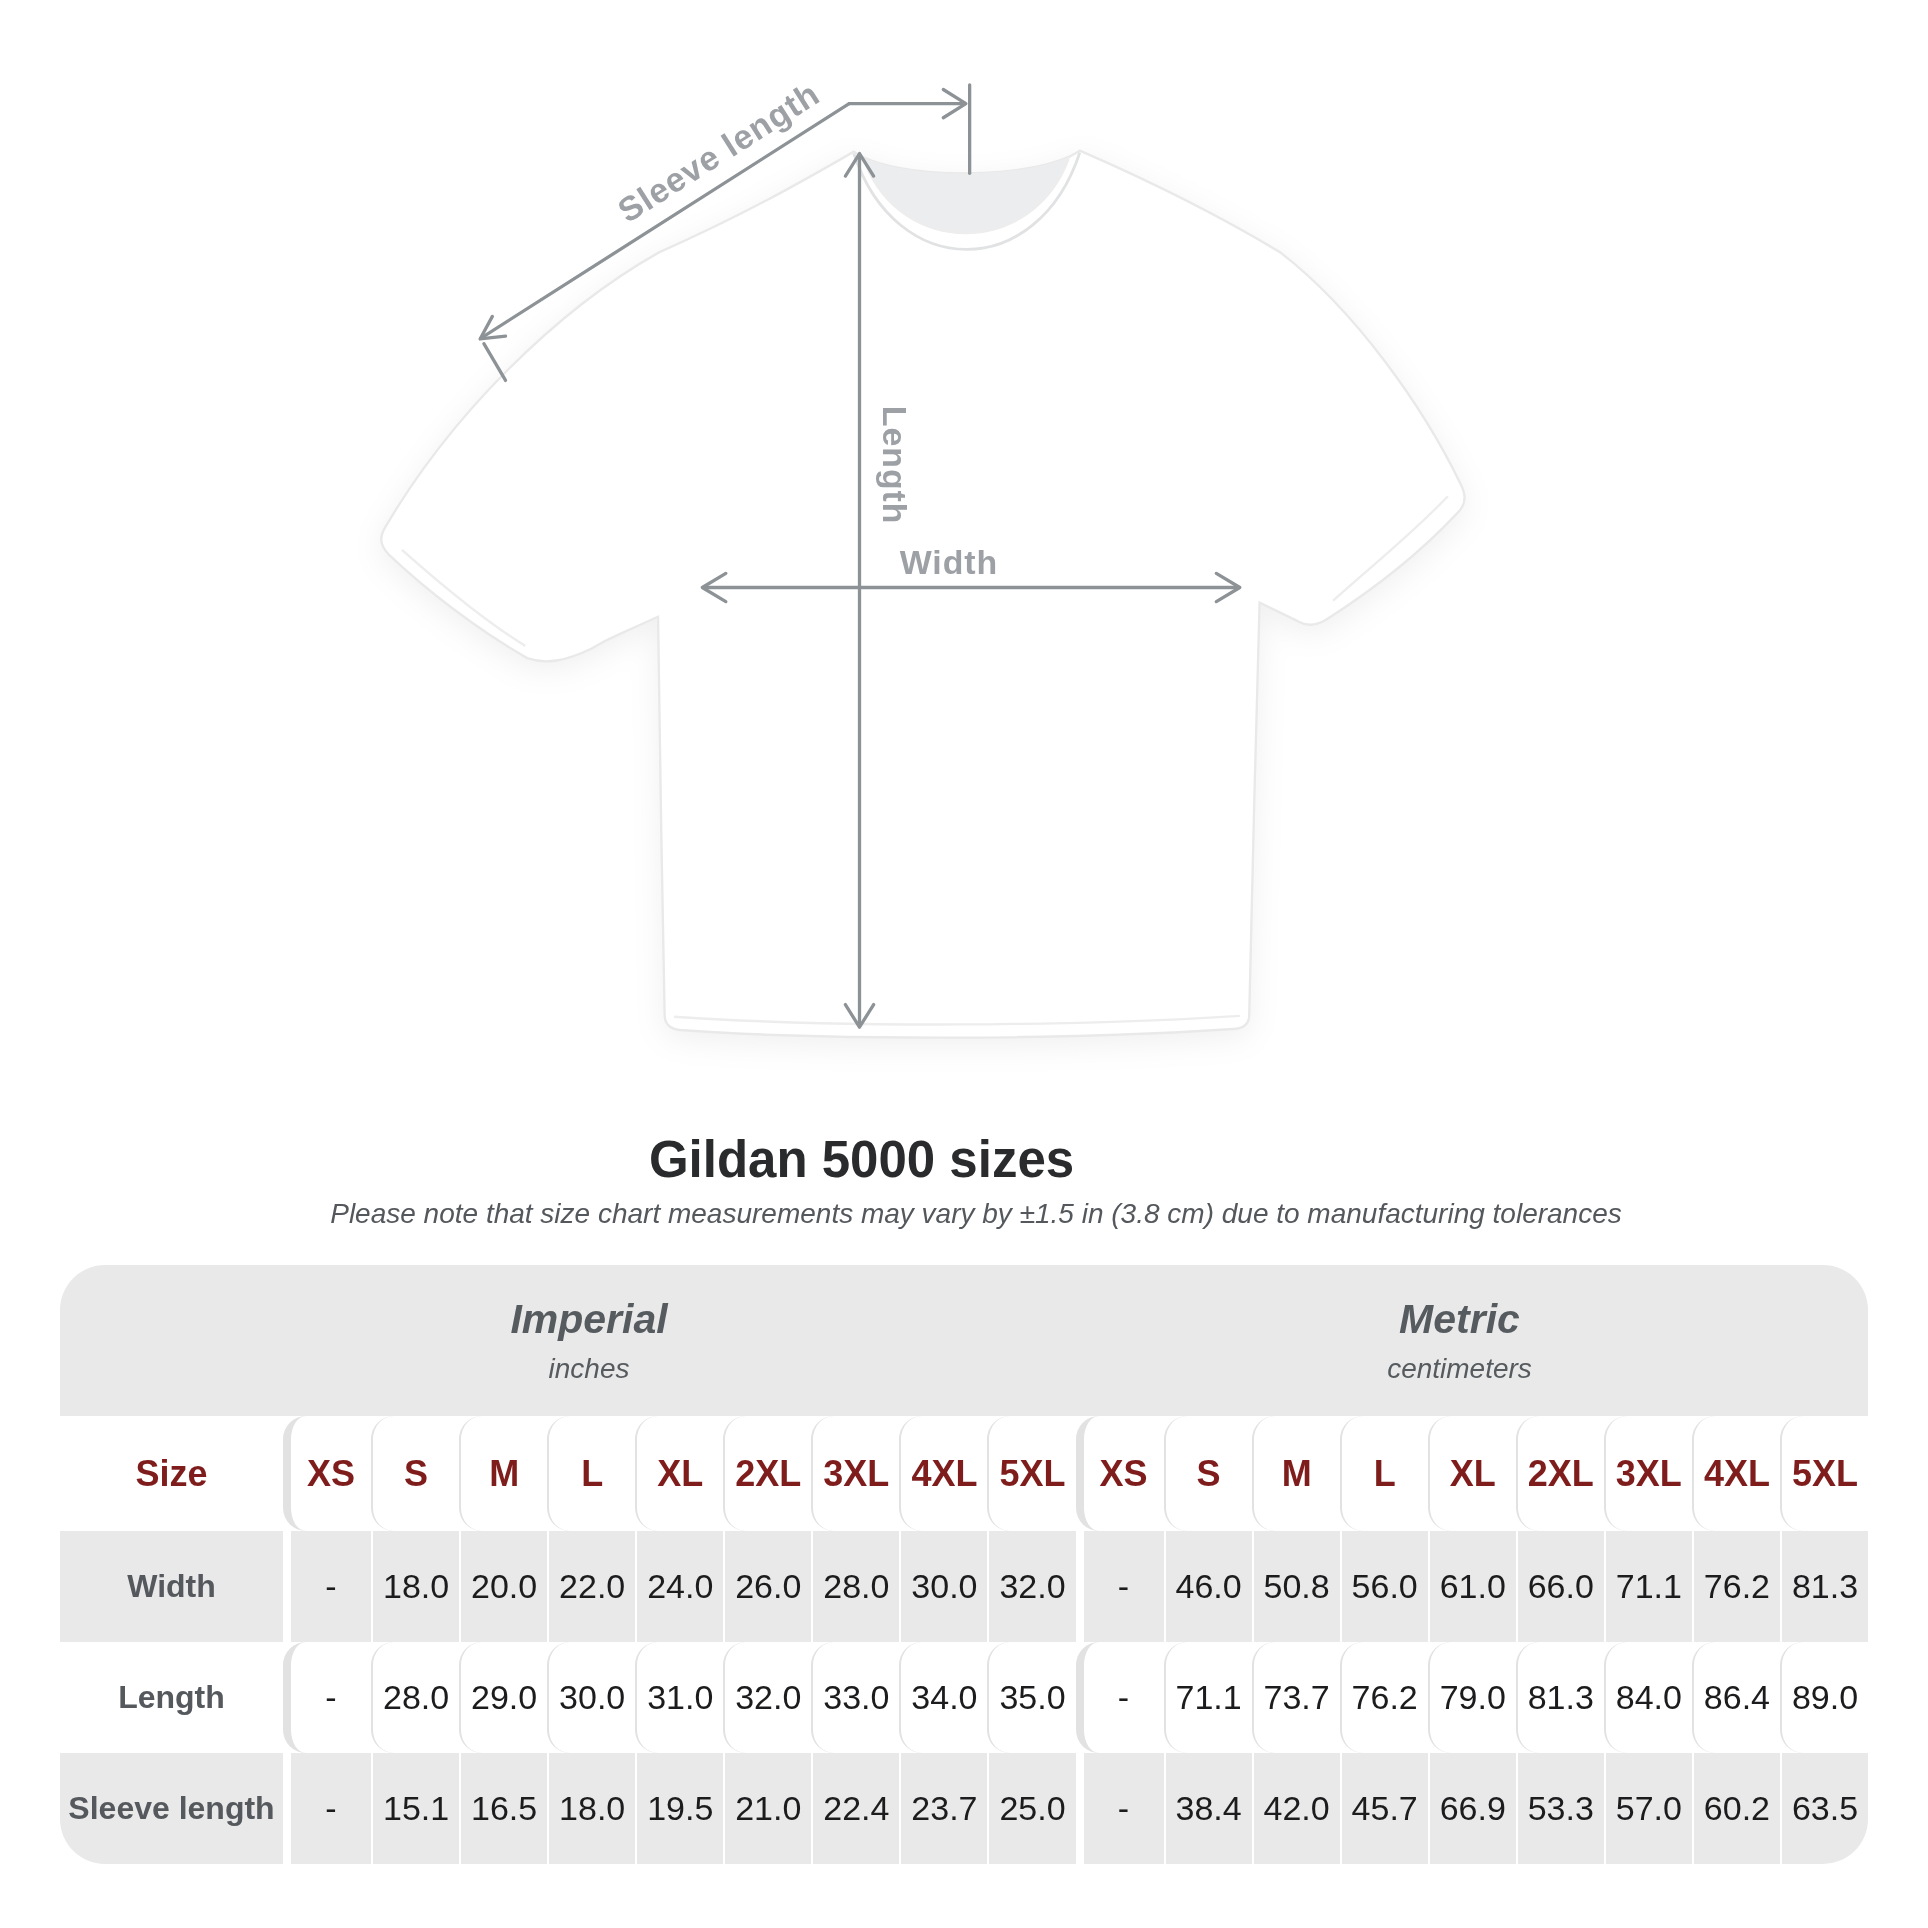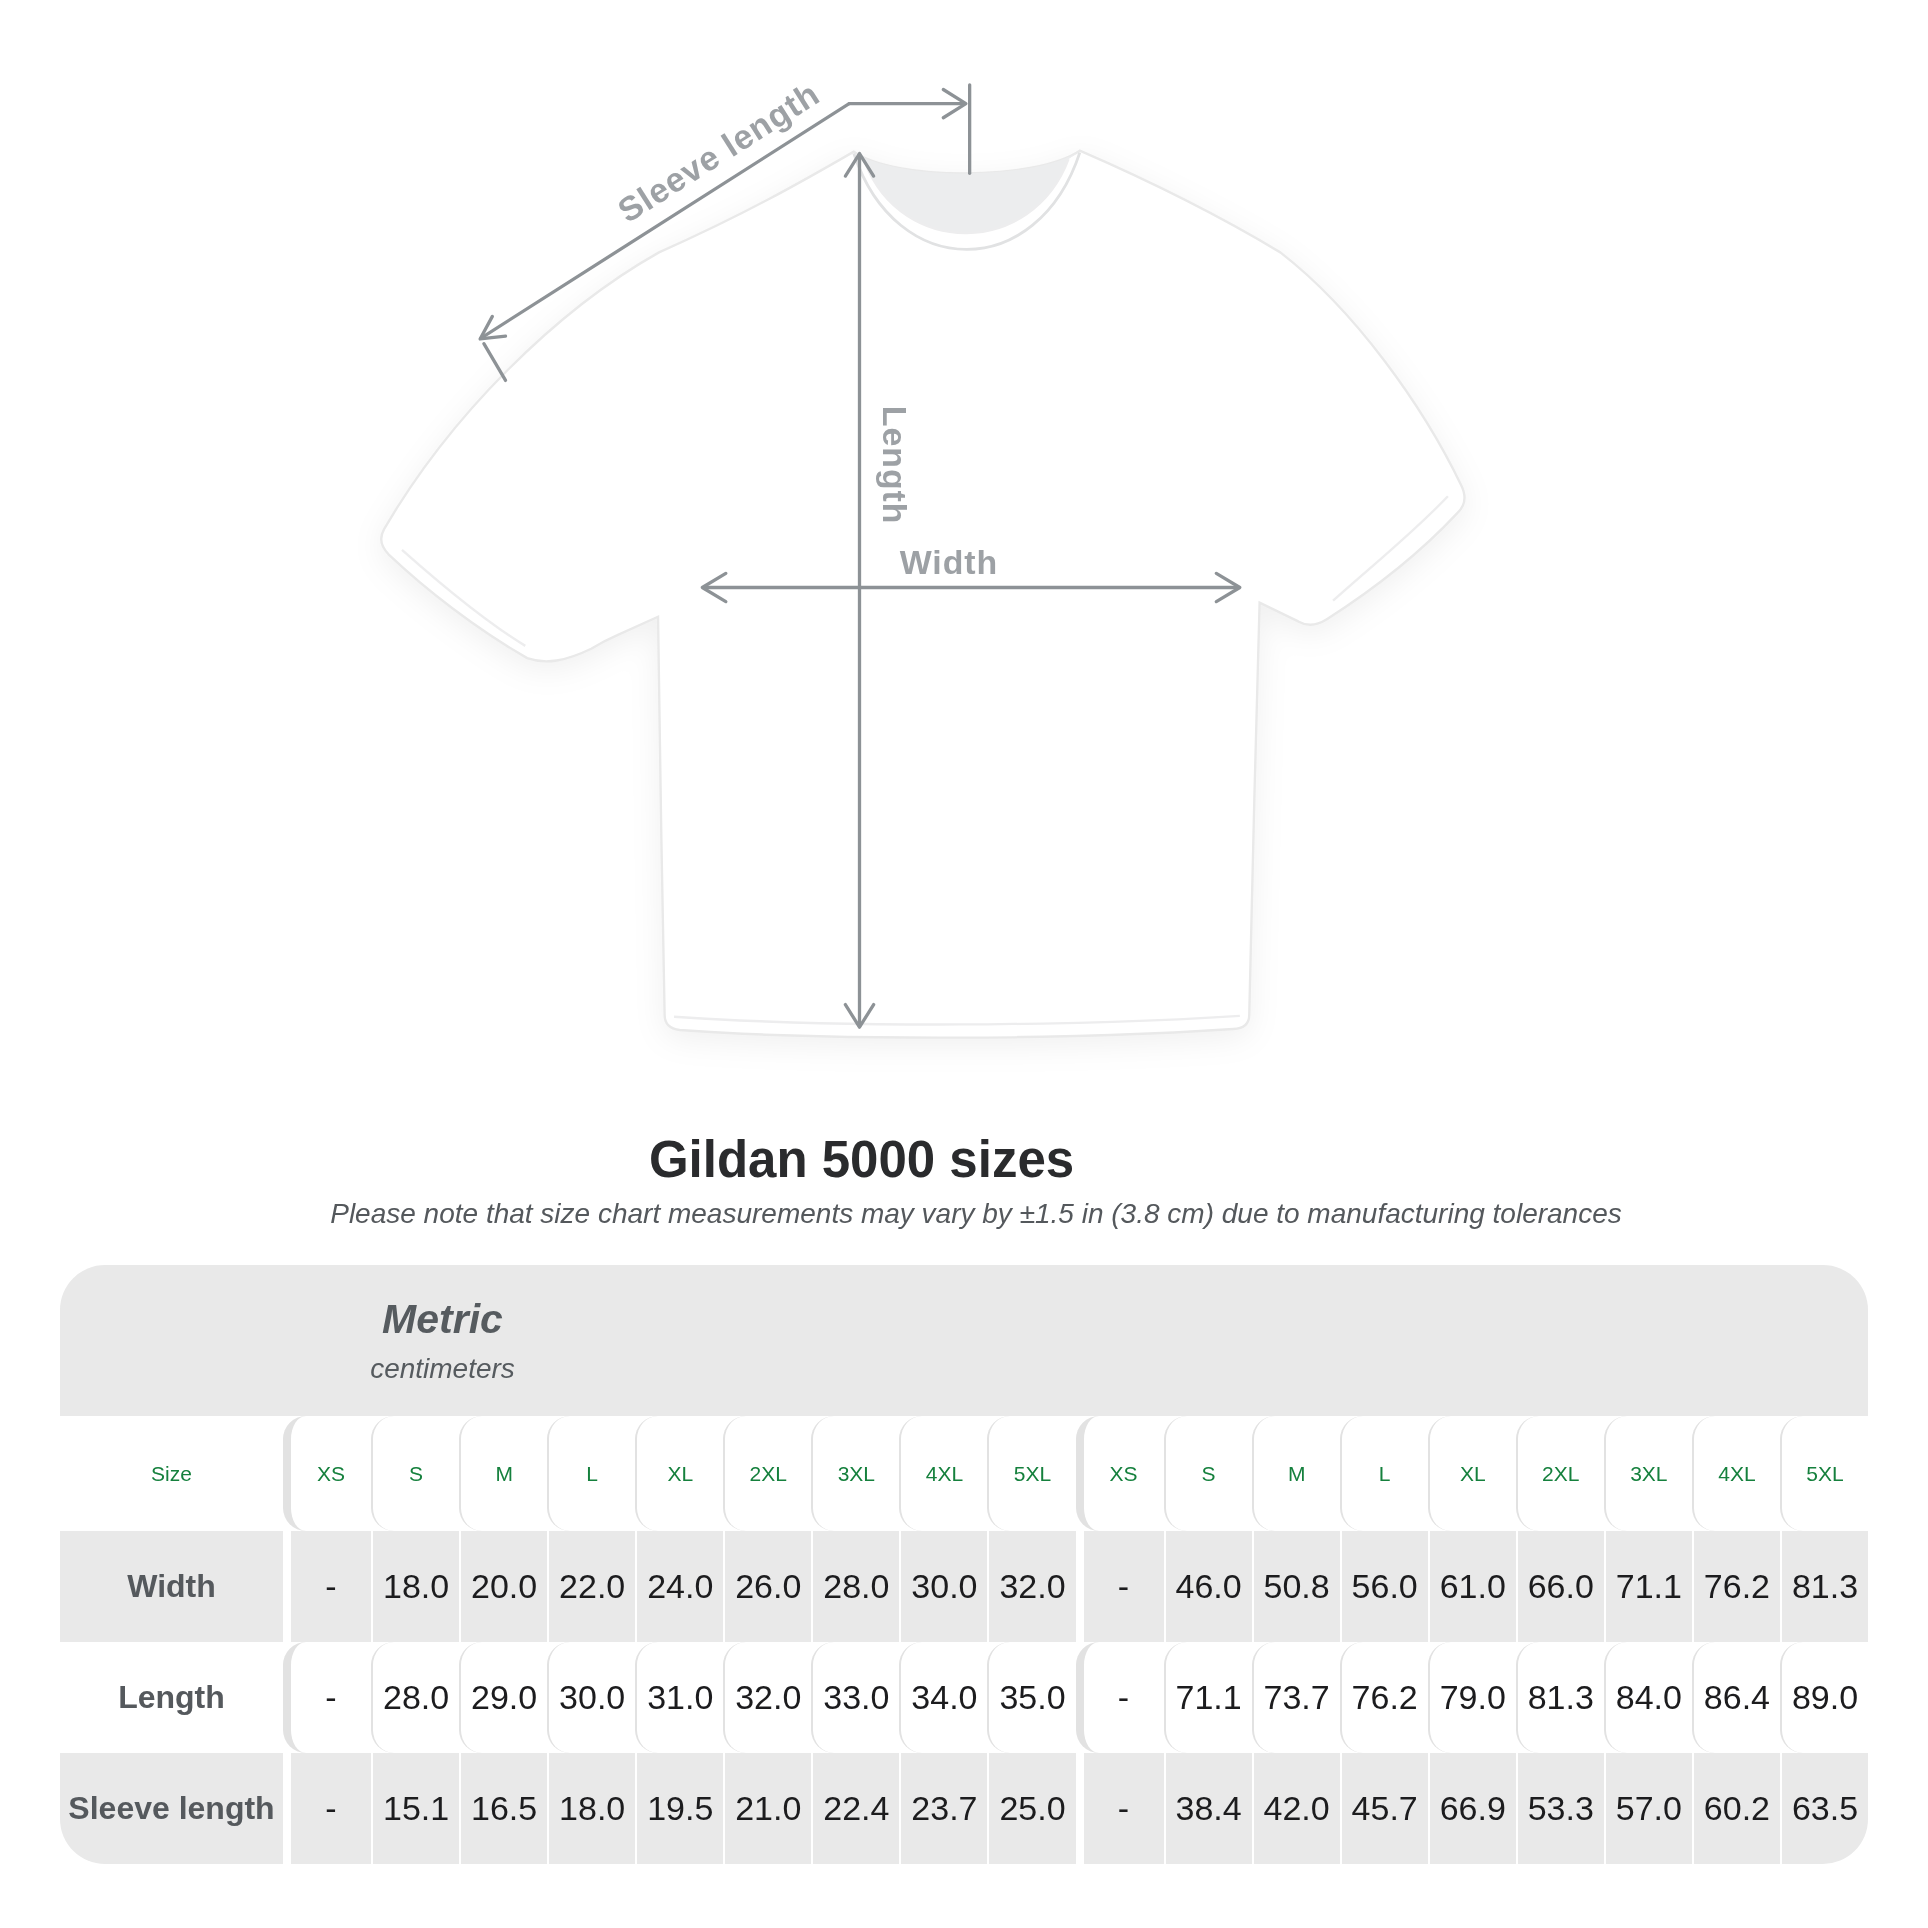--- a/index.html
+++ b/index.html
@@ -32,21 +32,21 @@
   .size-table{position:absolute;left:60px;top:1265px;width:1808px;}
   .band{height:151px;background:#e9e9e9;border-radius:45px 45px 0 0;display:flex;}
   .band-half{display:flex;flex-direction:column;align-items:center;justify-content:center;gap:9.4px;box-sizing:border-box;}
   .band-half.imperial{width:1017px;padding-left:41px;}
   .band-half.metric{width:791px;padding-right:26px;}
   .group-name{font-size:41px;font-weight:700;font-style:italic;color:#565b5f;}
   .group-unit{font-size:28px;font-style:italic;color:#565b5f;}
   .trow{display:grid;grid-template-columns:223px repeat(18,1fr);}
   .trow .cell{display:flex;align-items:center;justify-content:center;box-sizing:border-box;}
   .header-row{height:115px;background:#ffffff;}
-  .header-row .cell{color:#15803d;font-weight:400;font-size:21px;}
+  .header-row .cell{color:#7f1d1d;font-weight:700;font-size:36px;}
   .header-row .cell + .cell,
   .data-row.white .cell + .cell{border-left:2.8px solid #e2e2e2;border-radius:23px;}
   .data-row{height:111px;font-size:34px;color:#1c1c1e;}
   .data-row .rlabel{font-size:32px;font-weight:700;color:#55595d;}
   .data-row.gray{background:#e9e9e9;}
   .data-row.gray .cell + .cell{border-left:2.8px solid #ffffff;}
   .data-row.last{border-radius:0 0 45px 45px;}
   .trow .cell.wsep{border-left-width:8.5px !important;}
 </style>
 </head>
@@ -125,20 +125,24 @@
     <text class="dim-label" x="938" y="494" text-anchor="middle" transform="rotate(90 938 494)">Length</text>
     <text class="dim-label" x="1008" y="610" text-anchor="middle">Width</text>
   </svg>
 
   <h1 class="page-title">Gildan 5000 sizes</h1>
   <p class="page-subtitle">Please note that size chart measurements may vary by ±1.5 in (3.8 cm) due to manufacturing tolerances</p>
 
   <div class="size-table">
 
     <div class="band">
+      <div class="band-half imperial">
+        <div class="group-name">Imperial</div>
+        <div class="group-unit">inches</div>
+      </div>
       <div class="band-half metric">
         <div class="group-name">Metric</div>
         <div class="group-unit">centimeters</div>
       </div>
     </div>
 
     <div class="trow header-row">
       <div class="cell">Size</div>
       <div class="cell wsep">XS</div>
       <div class="cell">S</div>

